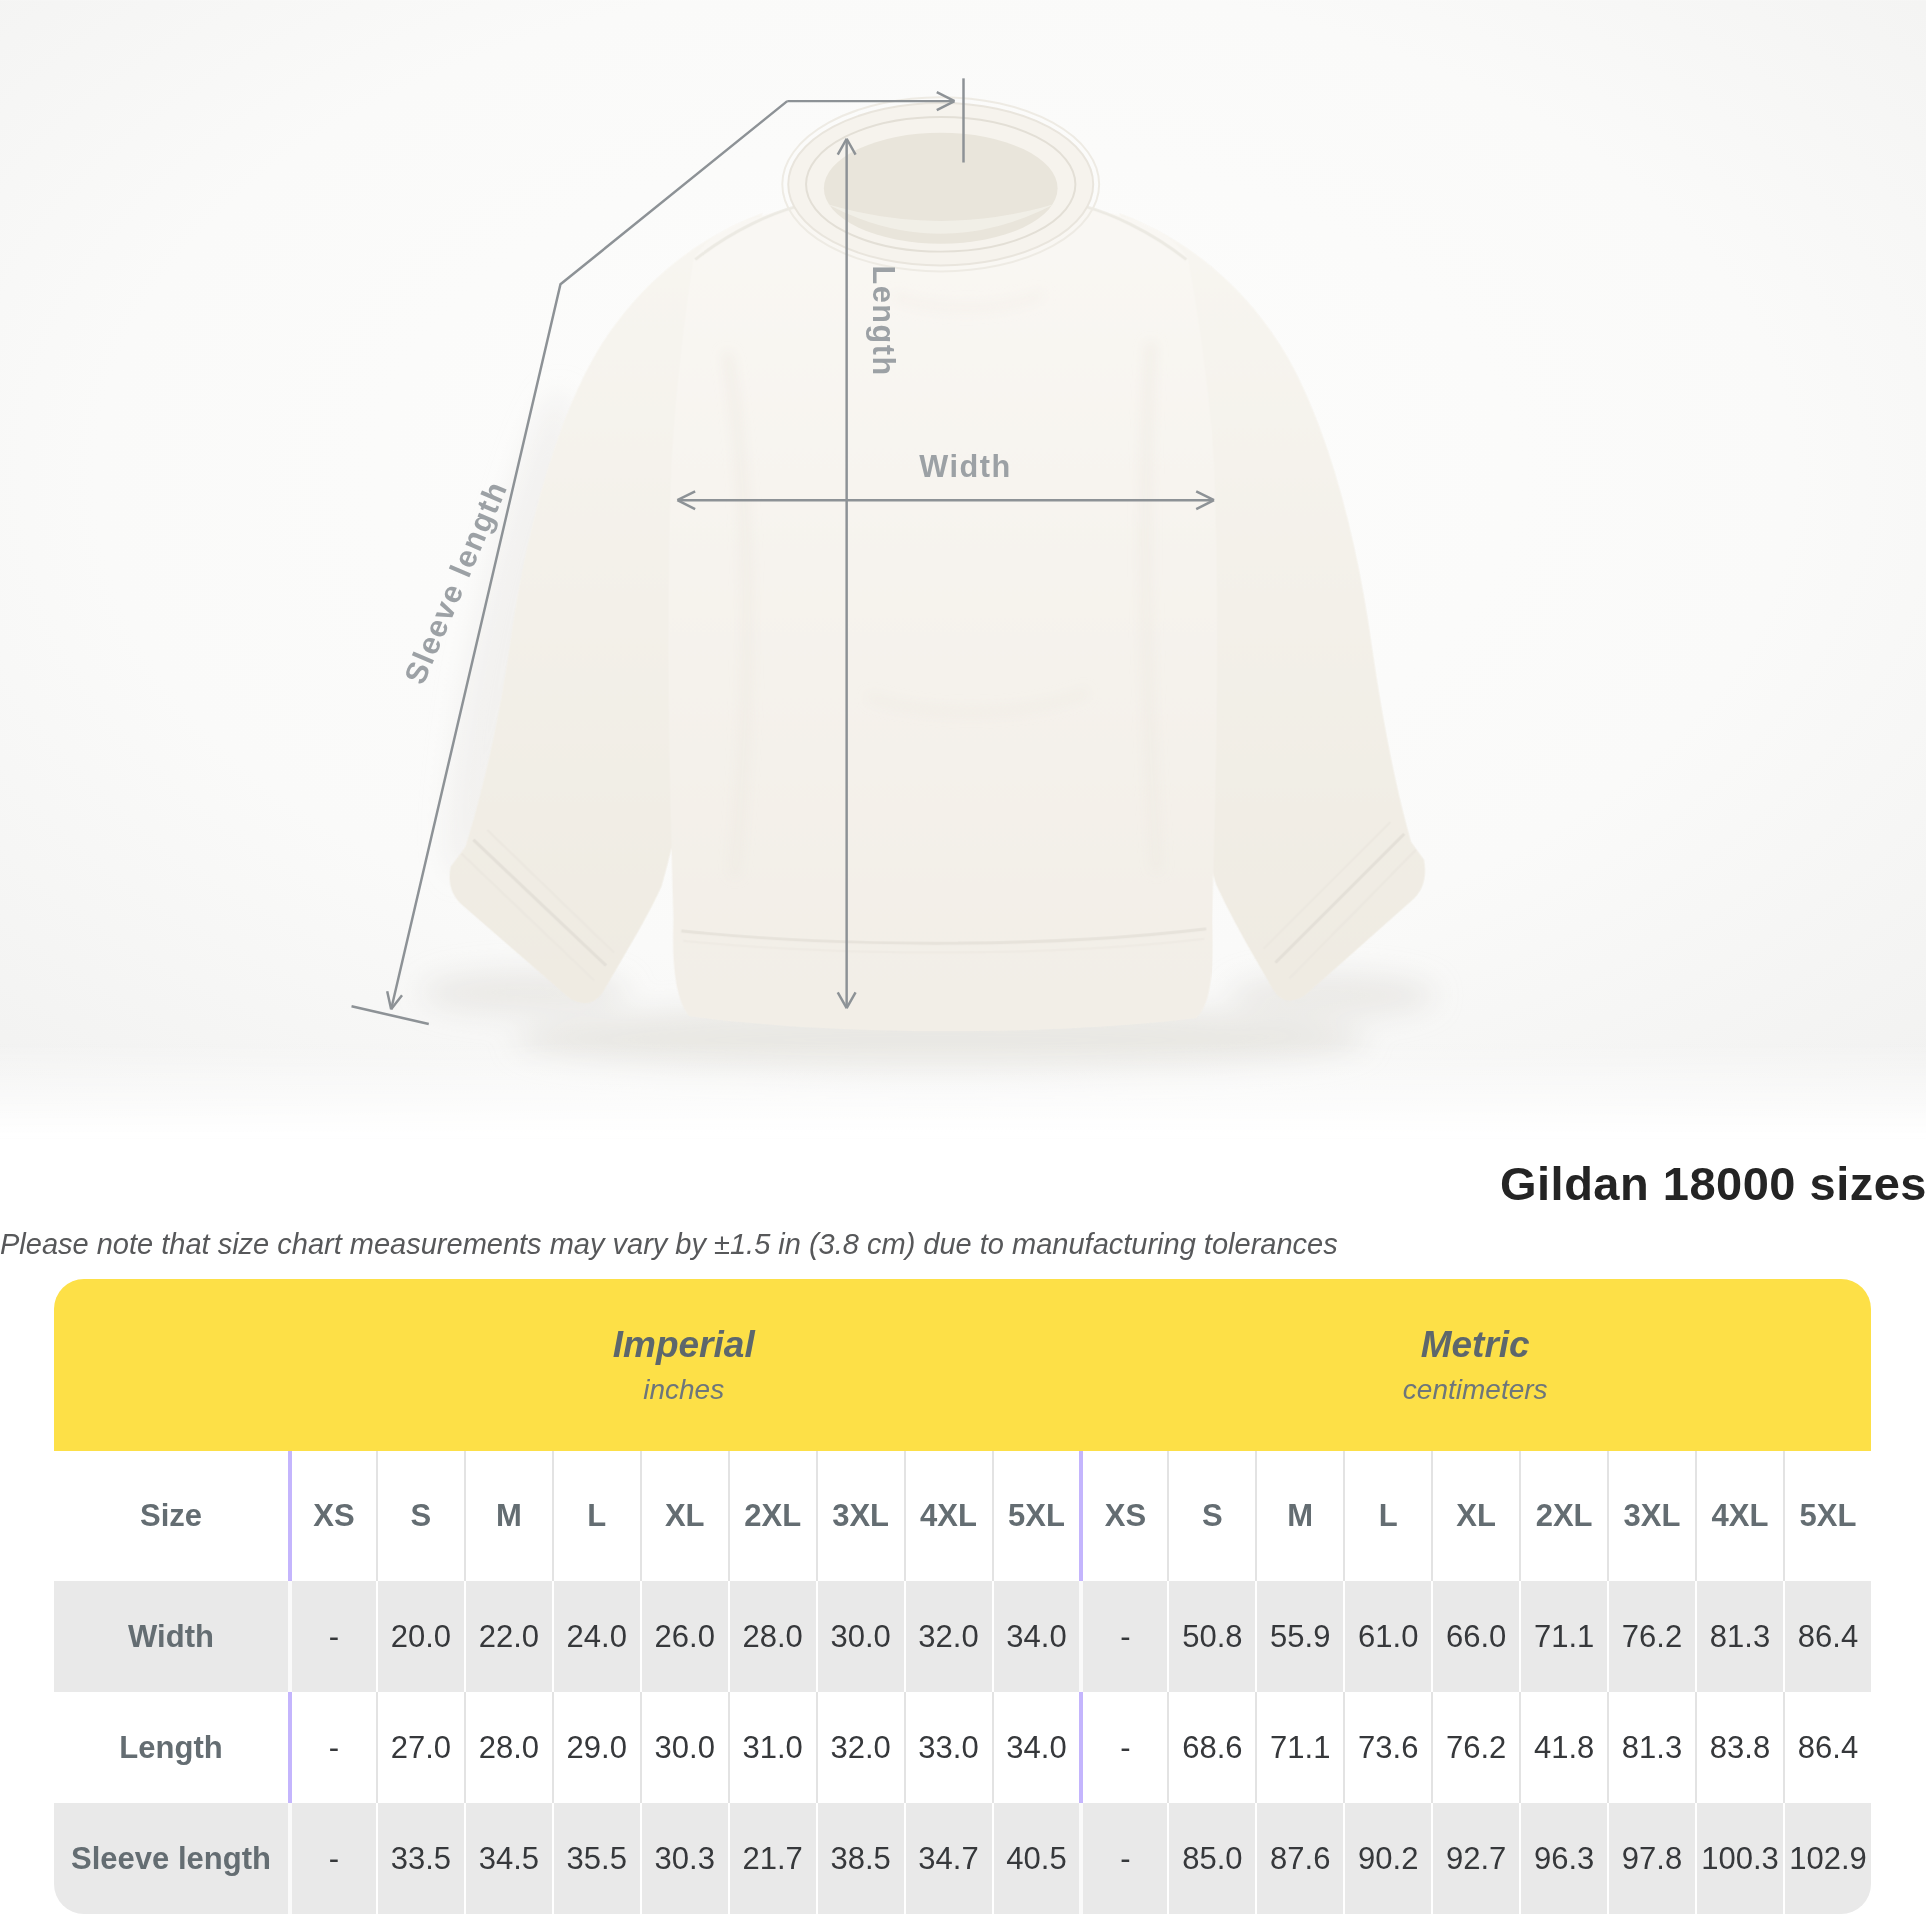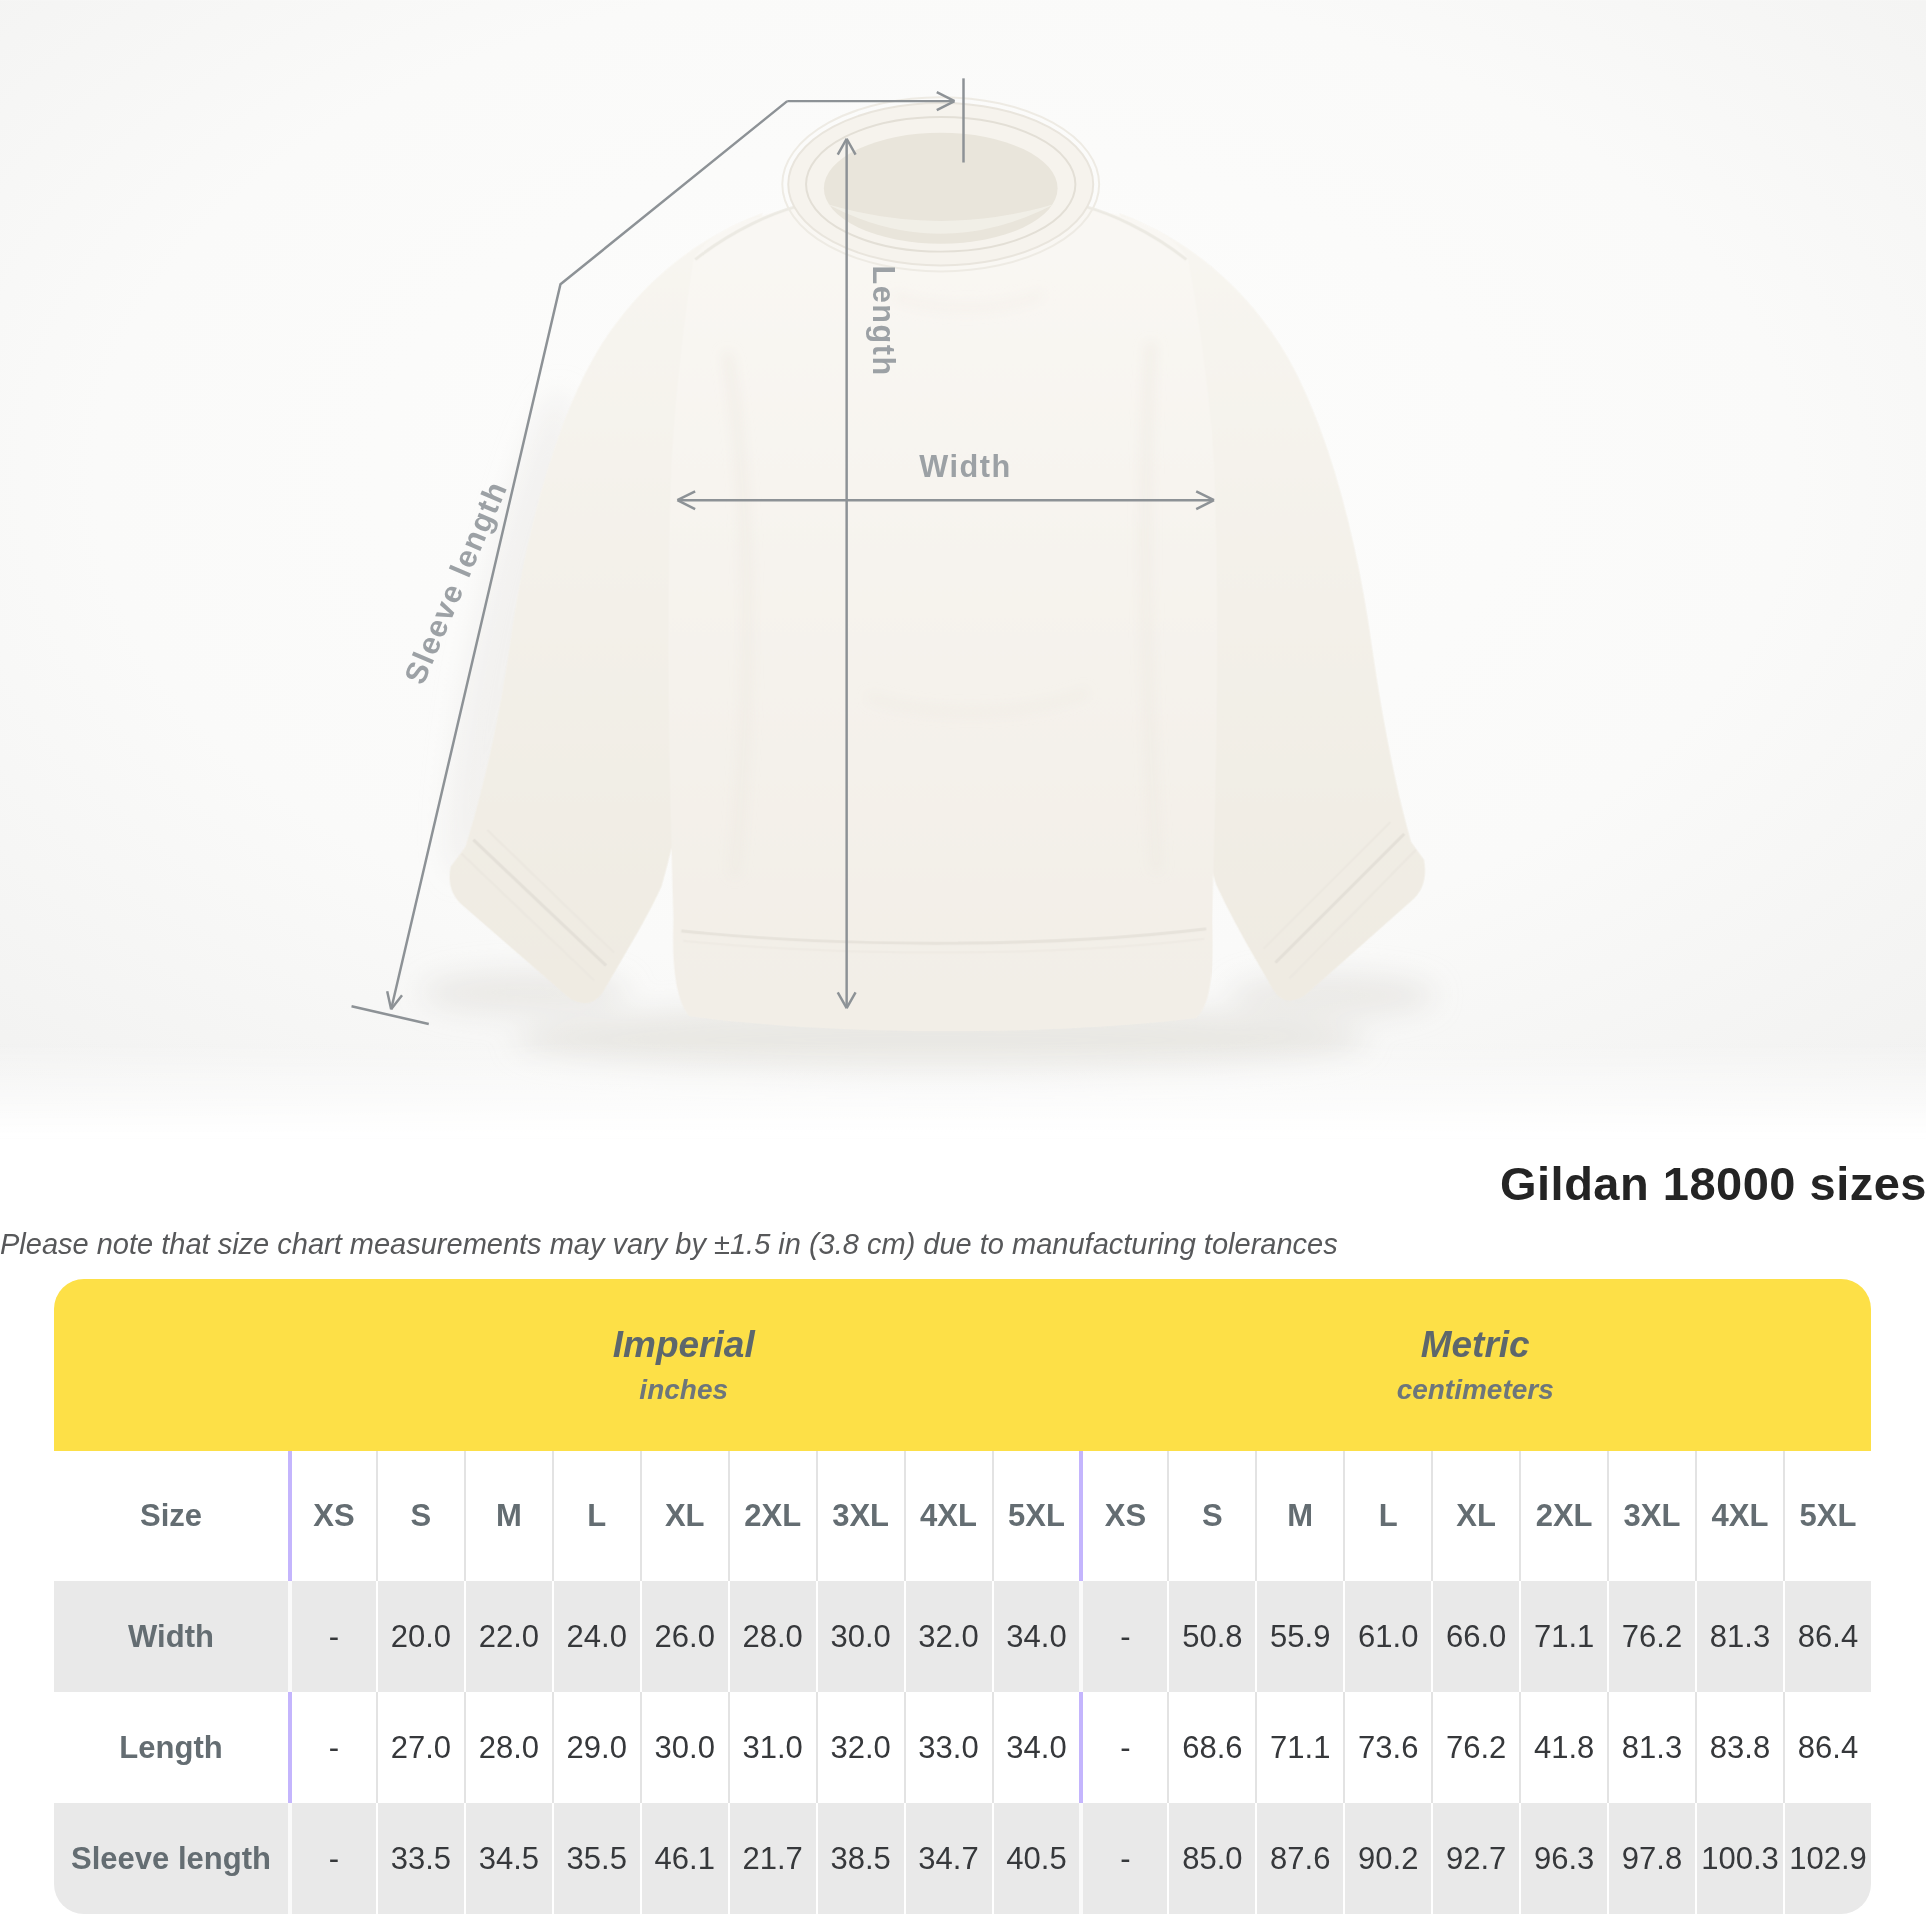--- a/index.html
+++ b/index.html
@@ -15,21 +15,21 @@
   #note{position:absolute;left:0;top:1228px;width:1580px;text-align:left;
         font-style:italic;font-size:29px;color:#57585a;}
   
   #table-wrap{position:absolute;left:54px;top:1279px;width:1817px;border-radius:30px;
               overflow:hidden;background:#fff;}
   table{width:1817px;border-collapse:separate;border-spacing:0;table-layout:fixed;}
   col.label-col{width:234px;}
   th,td{padding:0;text-align:center;vertical-align:middle;font-size:31px;}
   tr.unit-row > *{height:172px;background:#fde047;border:none;}
   .unit-name{font-weight:bold;font-style:italic;font-size:37px;color:#5d676c;}
-  .unit-sub{font-style:italic;font-size:28px;color:#6d767b;margin-top:8px;font-weight:bold;}
+  .unit-sub{font-style:italic;font-size:28px;color:#6d767b;margin-top:8px;font-weight:normal;}
   tr.size-row > *{height:130px;background:#fff;}
   tr.data-row > *{height:111px;}
   tr.white-row > *{background:#fff;}
   tr.gray-row  > *{background:#e9e9e9;}
   th.row-label, tr.size-row th{font-weight:bold;color:#646d72;}
   td{color:#36383b;font-weight:normal;}
   
   tr.size-row > *:not(:first-child), tr.white-row > *:not(:first-child){border-left:2px solid #e3e3e3;}
   tr.gray-row > *:not(:first-child){border-left:2px solid #ffffff;}
   tr.size-row > .major, tr.white-row > .major{border-left:4px solid #c4b5fd;}
@@ -234,21 +234,21 @@
             <td>81.3</td>
             <td>83.8</td>
             <td>86.4</td>
           </tr>
       <tr class="data-row gray-row" data-row="2">
         <th class="row-label">Sleeve length</th>
       <td class="major">-</td>
             <td>33.5</td>
             <td>34.5</td>
             <td>35.5</td>
-            <td>46.1</td>
+            <td>30.3</td>
             <td>21.7</td>
             <td>38.5</td>
             <td>34.7</td>
             <td>40.5</td>
             <td class="major">-</td>
             <td>85.0</td>
             <td>87.6</td>
             <td>90.2</td>
             <td>92.7</td>
             <td>96.3</td>

